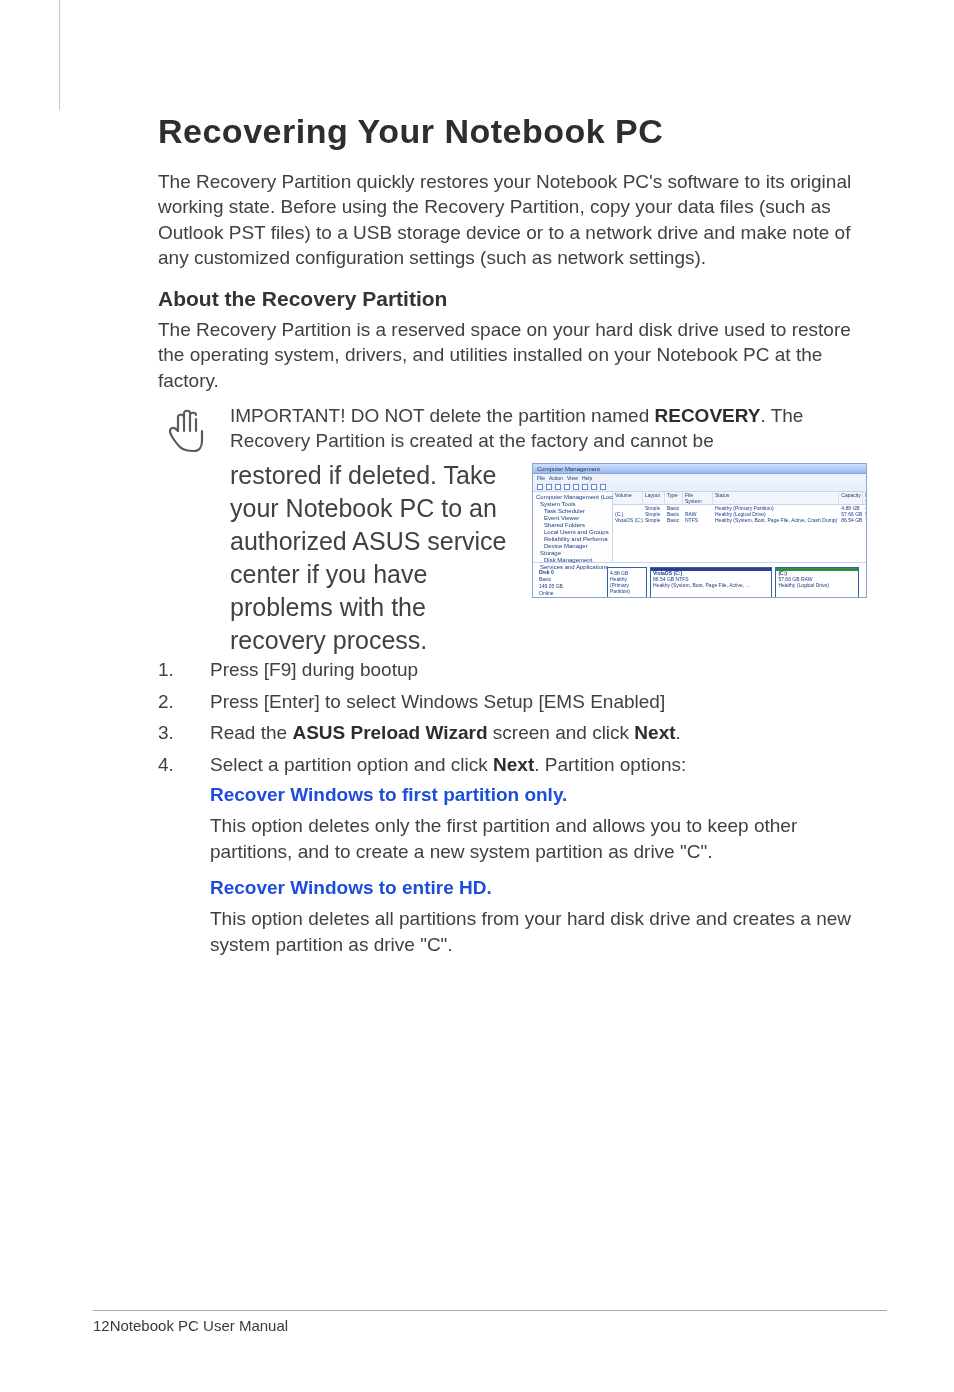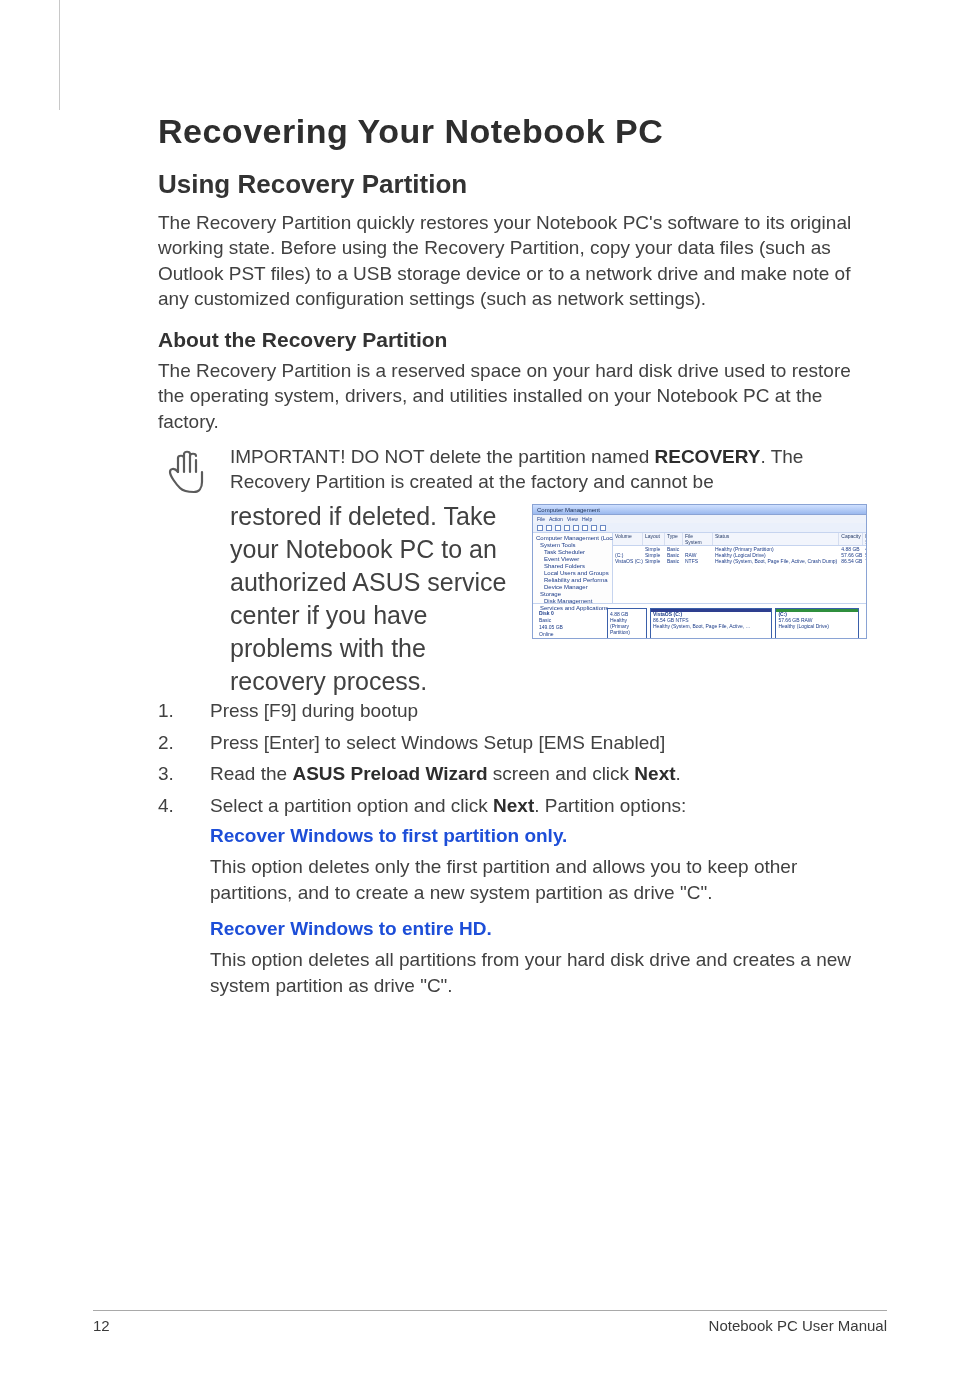--- a/index.html
+++ b/index.html
@@ -164,35 +164,33 @@
     margin-bottom: 10px;
   }
   .footer {
     position: absolute;
     left: 80px;
     right: 80px;
     bottom: 58px;
     border-top: 1px solid #a9a9a9;
     padding-top: 6px;
     display: flex;
-    justify-content: space-between;
     font-size: 15px;
     color: #3a3a3a;
   }
 </style>
 </head>
 <body>
 
 <div class="page">
   <div class="vline"></div>
   <div class="content">
 
     <h1>Recovering Your Notebook PC</h1>
 
-    <h2>Using Recovery Partition</h2>
 
     <p class="body">The Recovery Partition quickly restores your Notebook PC's software to its original working state. Before using the Recovery Partition, copy your data files (such as Outlook PST files) to a USB storage device or to a network drive and make note of any customized configuration settings (such as network settings).</p>
 
     <h3>About the Recovery Partition</h3>
 
     <p class="body">The Recovery Partition is a reserved space on your hard disk drive used to restore the operating system, drivers, and utilities installed on your Notebook PC at the factory.</p>
 
     <div class="note-row">
       <div class="note-icon">
         <svg width="56" height="56" viewBox="0 0 56 56">

